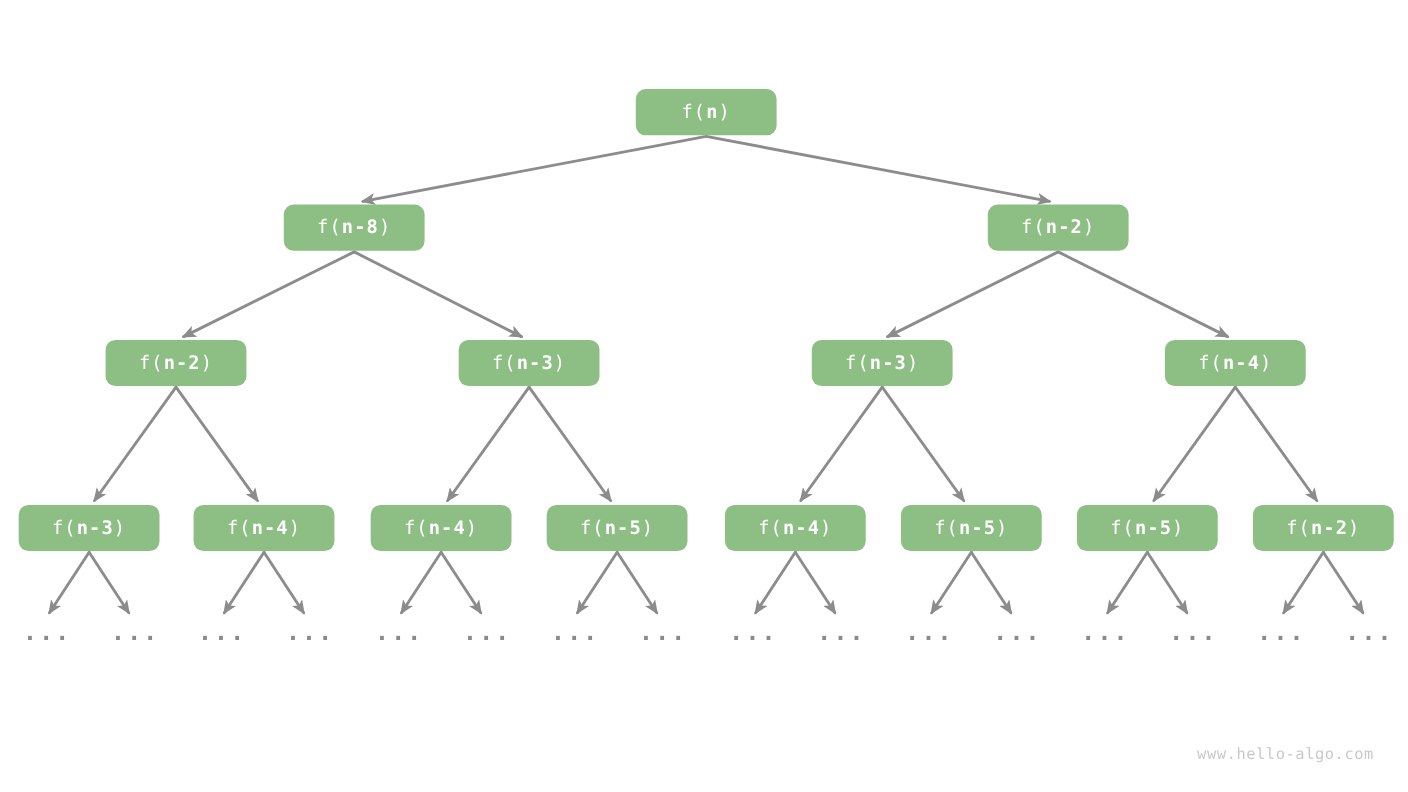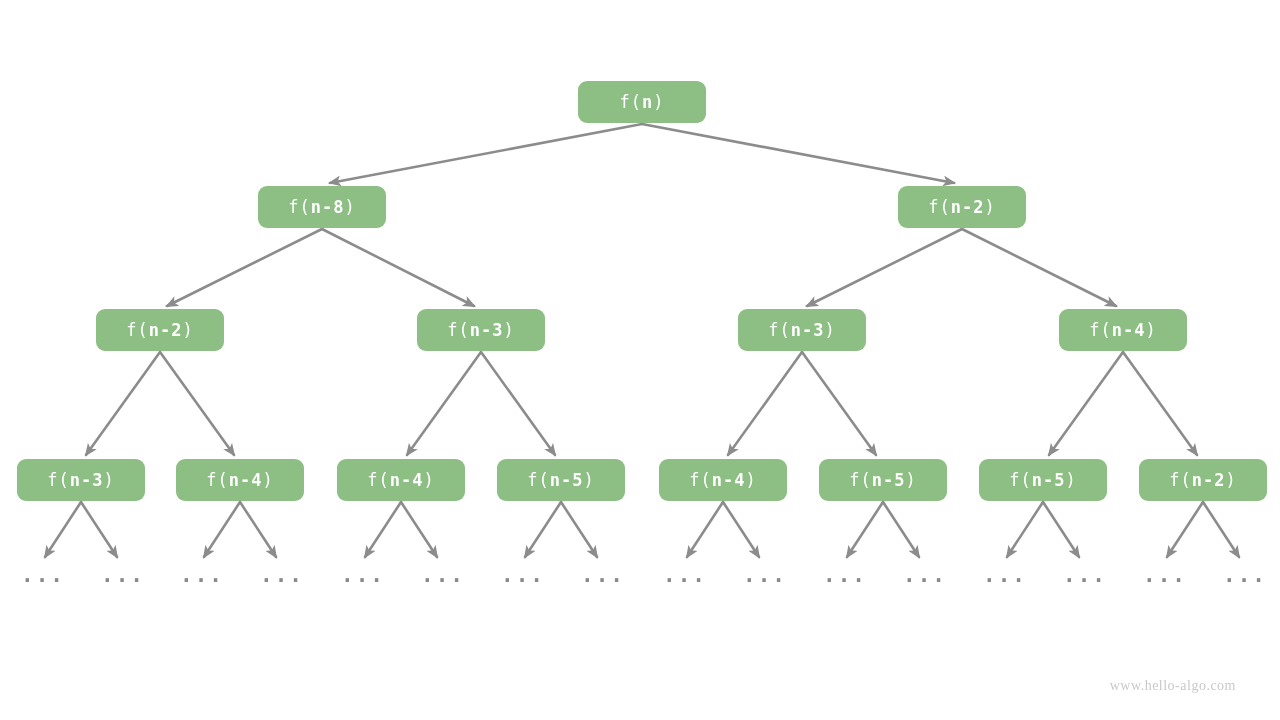--- a/index.html
+++ b/index.html
@@ -45,26 +45,25 @@
     top: 566px;
     text-align: center;
     color: #8a8a8a;
     font-size: 21px;
     font-weight: bold;
     letter-spacing: 2px;
     line-height: 18px;
   }
   .watermark {
     position: absolute;
-    right: 44px;
+    right: 31px;
     top: 678px;
     color: #c9c9c9;
     font-size: 14px;
     letter-spacing: 0.5px;
-    font-family: Liberation Serif, serif;
   }
 </style>
 </head>
 <body>
 
 <div class="stage">
 
   <svg class="edges" width="1280" height="720" viewBox="0 0 1280 720" xmlns="http://www.w3.org/2000/svg">
     <defs>
       <marker id="arrow" markerUnits="userSpaceOnUse" markerWidth="13" markerHeight="11" refX="11" refY="5.5" orient="auto">

